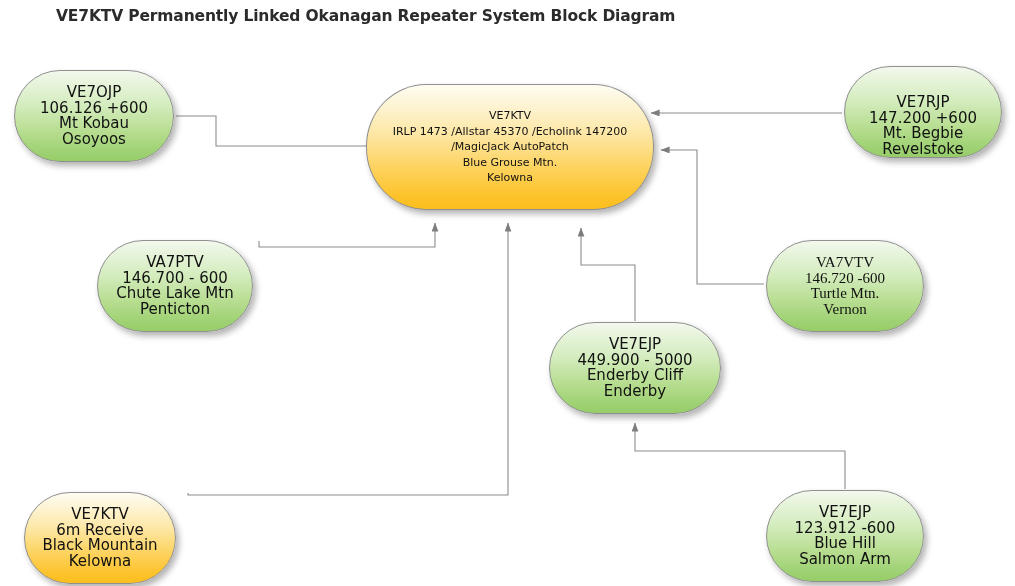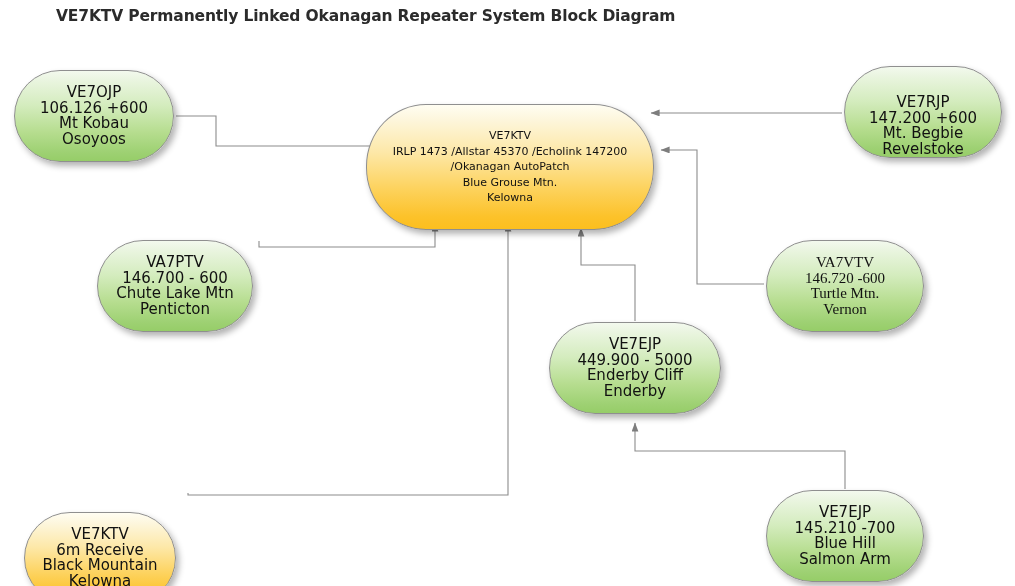--- a/index.html
+++ b/index.html
@@ -28,21 +28,20 @@
     font-size:15px;line-height:15.5px;
     color:#111;
     box-shadow:3px 4px 6px rgba(0,0,0,0.30);
     overflow:hidden;
   }
   .node.green{
     background:linear-gradient(to bottom,#f3f9ee 0%,#eaf5e0 10%,#d4ecbe 38%,#b6dd8f 68%,#9ed173 90%,#96cd68 100%);
   }
   .node.amber{
     background:linear-gradient(to bottom,#fffdf2 0%,#fdf6dc 12%,#fde8a8 38%,#fdd25c 68%,#fcc22a 90%,#fcbf1e 100%);
-    margin-top:20px;
   }
   .node .ln{display:block;white-space:nowrap;}
   .node .ln.call{font-weight:normal;}
 
   
   #n-ve7ojp  {left:14px;  top:70px;  width:160px; height:92px;}
   #n-ve7ktv  {left:366px; top:84px;  width:288px; height:126px; border-radius:60px/62px; font-size:11px;}
   #n-ve7rjp  {left:844px; top:66px;  width:158px; height:92px;justify-content:flex-end;}
   #n-va7ptv  {left:97px;  top:240px; width:156px; height:92px;}
   #n-va7vtv  {left:766px; top:240px; width:158px; height:92px;font-family:Liberation Serif, serif;}
@@ -70,21 +69,21 @@
       <path d="M259,241 L259,247 L435,247 L435,223" marker-end="url(#arrow)"></path>
       <path d="M635,321 L635,265 L581,265 L581,228" marker-end="url(#arrow)"></path>
       <path d="M188,493 L188,495 L508,495 L508,223" marker-end="url(#arrow)"></path>
       <path d="M845,489 L845,451 L635,451 L635,423" marker-end="url(#arrow)"></path>
     </g>
   </svg>
 
   <div class="node amber" id="n-ve7ktv">
     <span class="ln call">VE7KTV</span>
     <span class="ln">IRLP 1473 /Allstar 45370 /Echolink 147200</span>
-    <span class="ln">/Okanagan AutoPatch</span>
+    <span class="ln">/MagicJack AutoPatch</span>
     <span class="ln">Blue Grouse Mtn.</span>
     <span class="ln">Kelowna</span>
   </div>
 
   <div class="node green" id="n-ve7ojp">
     <span class="ln call">VE7OJP</span>
     <span class="ln">106.126  +600</span>
     <span class="ln">Mt Kobau</span>
     <span class="ln">Osoyoos</span>
   </div>
@@ -119,18 +118,18 @@
 
   <div class="node amber" id="n-ve7ktv2">
     <span class="ln call">VE7KTV</span>
     <span class="ln">6m Receive</span>
     <span class="ln">Black Mountain</span>
     <span class="ln">Kelowna</span>
   </div>
 
   <div class="node green" id="n-ve7ejp2">
     <span class="ln call">VE7EJP</span>
-    <span class="ln">145.210 -700</span>
+    <span class="ln">123.912 -600</span>
     <span class="ln">Blue Hill</span>
     <span class="ln">Salmon Arm</span>
   </div>
 
 </div>
 
 </body></html>

